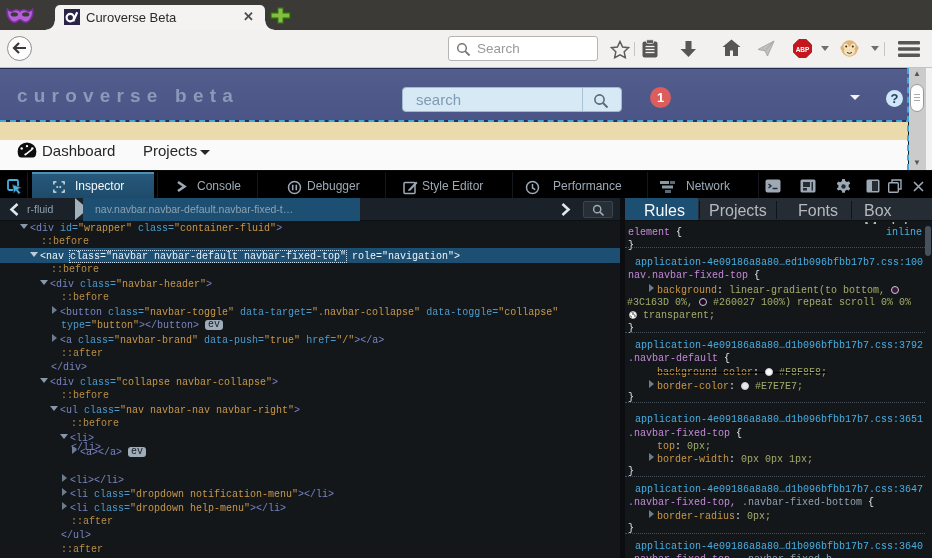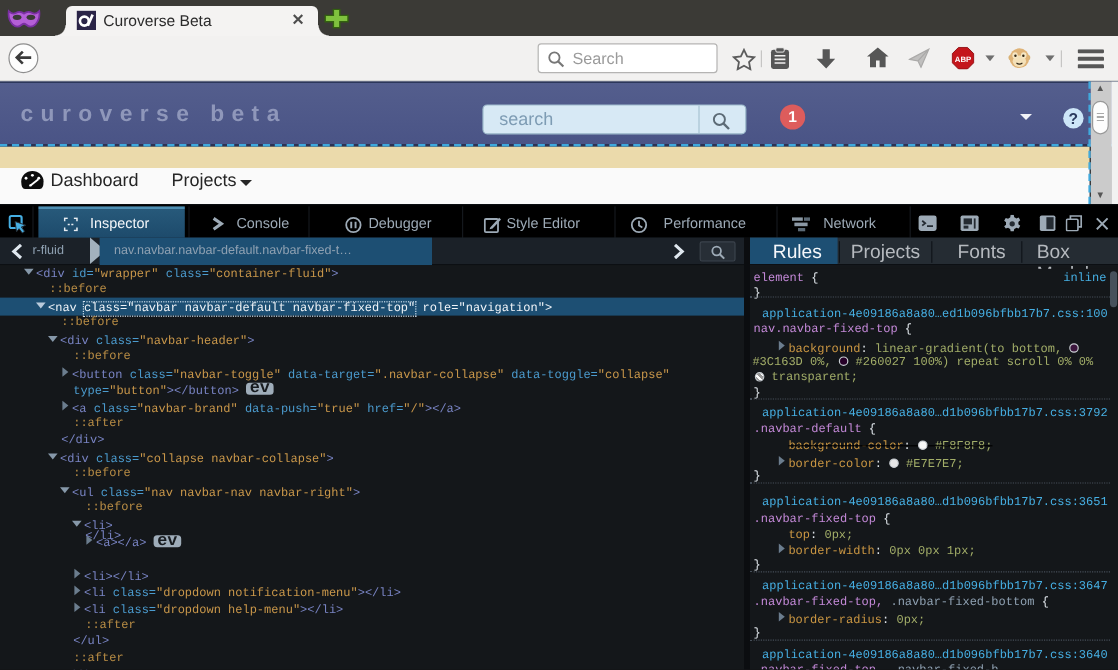--- a/index.html
+++ b/index.html
@@ -69,21 +69,21 @@
 #markup{position:absolute;left:0;top:221px;width:620px;height:337px;background:#14171a;overflow:hidden;font-family:"Liberation Mono",monospace;font-size:10px;line-height:14px}
 #markup .row{position:absolute;height:14px;white-space:nowrap}
 #markup .selrow{position:absolute;left:0;width:620px;height:15px;background:#1d4f73}
 .tg{color:#7984c4}.an{color:#4b9bce}.av{color:#c9974a}.ps{color:#b98d45}
 i.to{display:inline-block;width:10px;height:10px;position:relative}
 i.to:before{content:"";position:absolute;left:0;top:3px;border-left:4px solid transparent;border-right:4px solid transparent;border-top:5px solid #8698a9}
 i.tc{display:inline-block;width:10px;height:10px;position:relative}
 i.tc:before{content:"";position:absolute;left:2px;top:1px;border-top:4px solid transparent;border-bottom:4px solid transparent;border-left:5px solid #6b7d8e}
 i.tl:before{border-top-color:#b9cbdc}
 .wt{color:#f0f4f8}
-.evb{display:inline-block;background:#9fadba;color:#171b1f;font-size:14px;font-weight:bold;border-radius:3px;padding:0 3px;line-height:10px;vertical-align:1px}
+.evb{display:inline-block;background:#9fadba;color:#171b1f;font-size:10px;font-weight:normal;border-radius:3px;padding:0 3px;line-height:10px;vertical-align:1px}
 .dotbox{outline:1px dotted #cfe0ee}
 
 #splitter{position:absolute;left:620px;top:198px;width:5px;height:360px;background:#0b0d10}
 #rules{position:absolute;left:625px;top:224px;width:307px;height:334px;background:#14171a;overflow:hidden;font-family:"Liberation Mono",monospace;font-size:10px;line-height:13px}
 #rules .row{position:absolute;white-space:nowrap}
 .sel2{color:#c489d8}.sel2g{color:#8fa1b2}.pn{color:#cb9743}.pv{color:#a2ad68}.lnk{color:#46afe3}.br{color:#dde3e8}
 .rsep{position:absolute;left:0;width:300px;height:0;border-top:1px dotted #454e58}
 .sw{display:inline-block;width:8px;height:8px;border-radius:50%;border:1px solid #c8cdd2;vertical-align:-1px}
 .strike{text-decoration:line-through}
 #rscroll{position:absolute;left:925px;top:226px;width:6px;height:330px}

